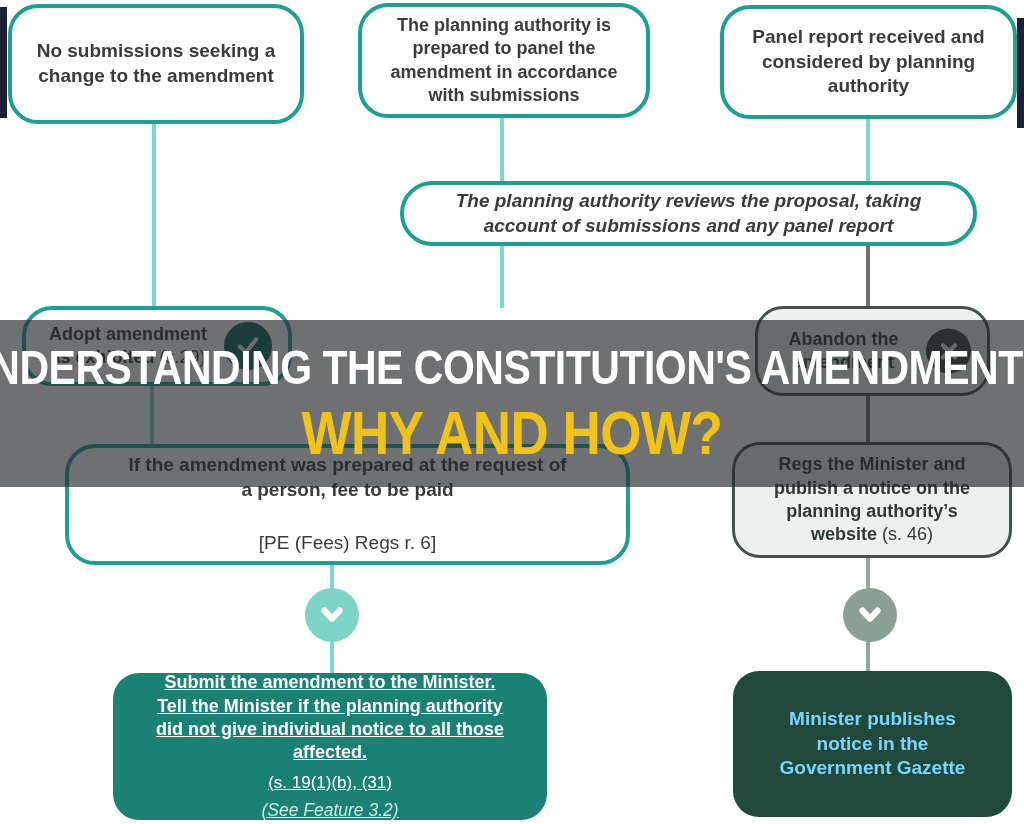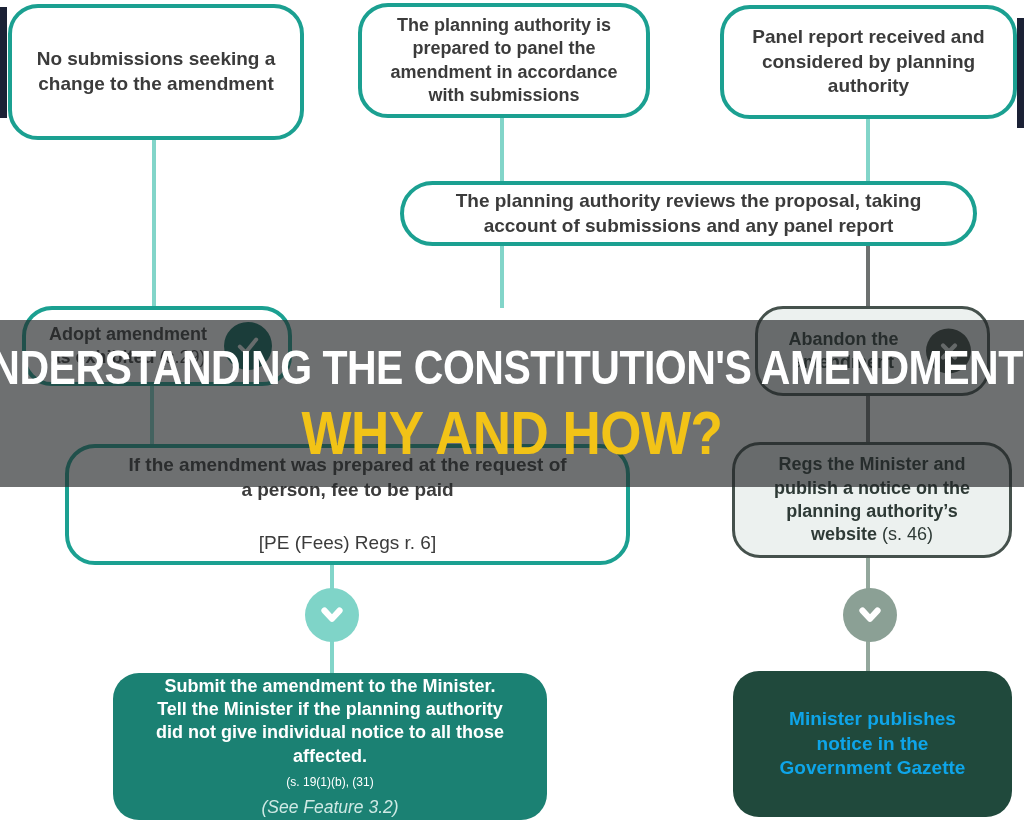--- a/index.html
+++ b/index.html
@@ -42,21 +42,21 @@
   .node.solid-teal {
     background: #1b8173;
     border: none;
     color: #ffffff;
     border-radius: 26px;
     flex-direction: column;
   }
   .node.solid-green {
     background: #20493c;
     border: none;
-    color: #0ea5e9;
+    color: #7dd3fc;
     border-radius: 26px;
   }
   .decision { padding-right: 78px; }
   .badge {
     position: absolute;
     right: 16px;
     top: 50%;
     transform: translateY(-50%);
     width: 48px; height: 48px;
     border-radius: 50%;
@@ -101,22 +101,22 @@
     font-size: 53px;
     font-weight: 700;
     letter-spacing: -0.5px;
     transform: scaleY(1.15);
     white-space: nowrap;
     text-align: center;
   }
   
   .fee-box { flex-direction: column; gap: 8px; }
   .fee-box .ref { margin-top: 20px; font-size: 19px; }
-  .submit-box { font-size: 18px; padding: 14px 40px; }
-  .submit-box .ref { margin-top: 7px; font-size: 12px; }
+  .submit-box { font-size: 18px; padding: 14px 40px; text-decoration: underline; }
+  .submit-box .ref { margin-top: 7px; font-size: 17px; }
   .submit-box .note { margin-top: 5px; font-size: 17.5px; font-style: italic; font-weight: 400; color: #cfe9e4; }
   .gazette-box { font-size: 19px; padding: 10px 46px; }
   .tell-box { font-size: 18px; padding: 10px 24px; }
 </style>
 </head>
 <body>
 
 <div class="stage">
 
   <div class="edge-bar" style="left:0; top:7px; height:111px;"></div>
@@ -125,31 +125,31 @@
   <div class="vline teal" style="left:152px; top:118px; height:190px;"></div>
   <div class="vline teal" style="left:500px; top:118px; height:65px;"></div>
   <div class="vline teal" style="left:866px; top:119px; height:64px;"></div>
   <div class="vline teal" style="left:500px; top:244px; height:64px;"></div>
   <div class="vline gray" style="left:866px; top:244px; height:64px;"></div>
   <div class="vline teal" style="left:150px; top:384px; height:62px;"></div>
   <div class="vline teal" style="left:330px; top:563px; height:112px;"></div>
   <div class="vline gray" style="left:866px; top:394px; height:50px;"></div>
   <div class="vline sage" style="left:866px; top:556px; height:117px;"></div>
 
-  <div class="node" style="left:8px; top:4px; width:296px; height:136px;">
+  <div class="node" style="left:8px; top:4px; width:296px; height:120px;">
     <span>No submissions seeking a change to the amendment</span>
   </div>
   <div class="node" style="left:358px; top:3px; width:292px; height:115px; font-size:18px;">
     <span>The planning authority is prepared to panel the amendment in accordance with submissions</span>
   </div>
   <div class="node" style="left:720px; top:5px; width:297px; height:114px;">
     <span>Panel report received and considered by planning authority</span>
   </div>
 
-  <div class="node" style="left:400px; top:181px; width:577px; height:65px; border-radius:33px;">
+  <div class="node" style="left:400px; top:181px; width:577px; height:65px; border-radius:33px;font-style:italic;">
     <span>The planning authority reviews the proposal, taking account of submissions and any panel report</span>
   </div>
 
   <div class="node decision" style="left:22px; top:306px; width:270px; height:80px; font-size:18px;">
     <span><span>Adopt amendment as exhibited </span><span class="ref">(s.29)</span></span>
     <span class="badge check">
       <svg width="28" height="28" viewBox="0 0 24 24">
           <path d="M5 12.5 l5 5 L19 6.5" stroke="#e9f2f0" stroke-width="3.4" fill="none" stroke-linecap="round" stroke-linejoin="round"></path>
         </svg>
     </span>

